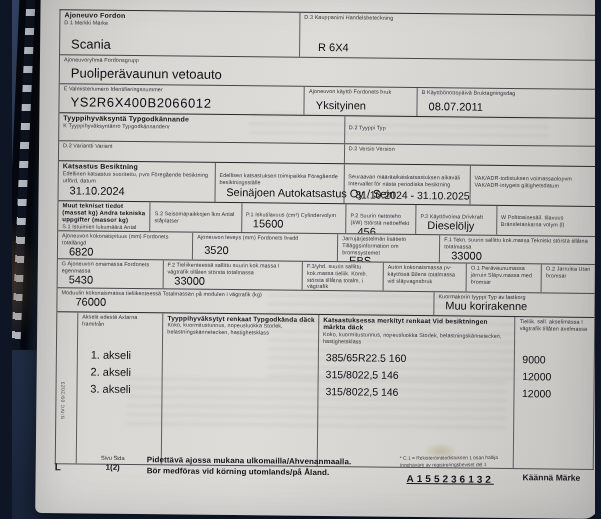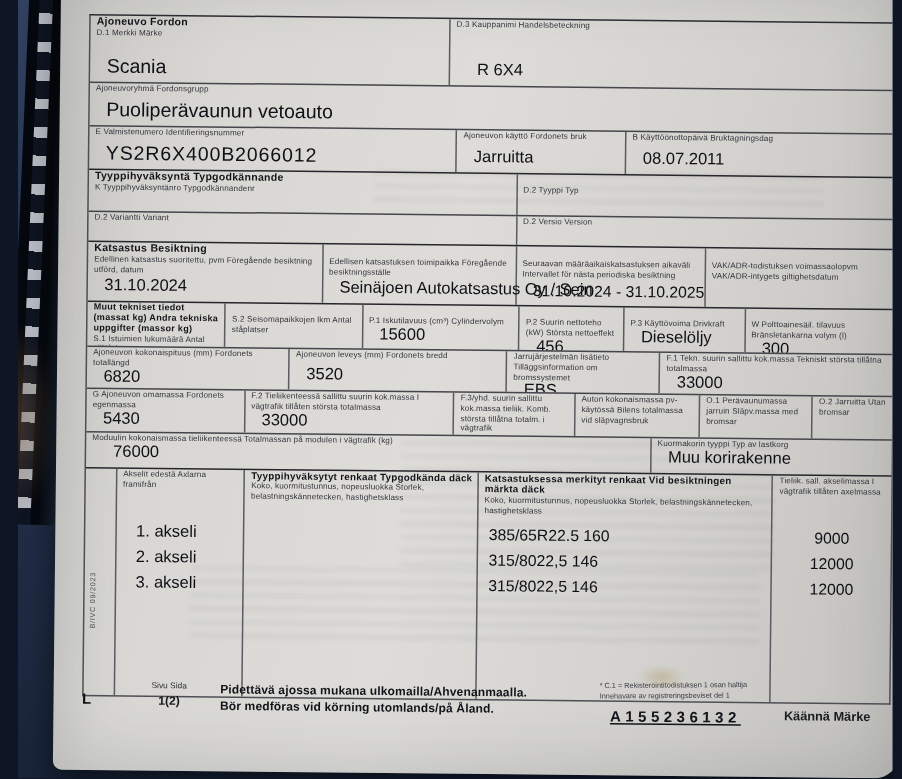--- a/index.html
+++ b/index.html
@@ -31,21 +31,21 @@
   .sec{font-size:7px;font-weight:bold;color:#141419;letter-spacing:.2px;line-height:1.15;}
   .val{font-size:11px;color:#0f0f15;line-height:1.05;padding:0 0 2px 7px;white-space:nowrap;}
   .val.lg{font-size:13px;}
   .val.ovf{overflow:visible;position:relative;z-index:2;}
   .cell.novf{overflow:visible;}
   
   .tcell{display:block;position:relative;}
   .tvals{position:absolute;top:34px;left:0;right:0;}
   .axl{font-size:11px;line-height:17px;padding-left:13px;color:#0f0f15;white-space:nowrap;}
   .tline{font-size:10.5px;line-height:17px;padding-left:7px;color:#0f0f15;white-space:nowrap;}
-  .tline.r{text-align:center;padding-right:7px;}
+  .tline.r{text-align:left;padding-right:7px;}
   .vert-code{position:absolute;left:24px;top:400px;font-size:4.8px;color:#4c4c54;
     writing-mode:vertical-rl;transform:rotate(180deg);letter-spacing:.5px;}
   
   .footer{position:absolute;left:19px;top:472px;width:537px;height:50px;}
   .l-mark{position:absolute;left:0px;top:8px;font-size:10px;font-weight:bold;color:#101016;}
   .page{position:absolute;left:40px;top:1px;width:36px;text-align:center;}
   .page .pl{font-size:5.6px;color:#2c2c33;}
   .page .pv{font-size:8px;color:#16161c;margin-top:2px;font-weight:bold;}
   .notes{position:absolute;left:92px;top:0px;font-size:8px;font-weight:bold;color:#121218;line-height:1.4;letter-spacing:.1px;}
   .footnote{position:absolute;left:345px;top:-2px;font-size:4.9px;color:#3a3a42;line-height:1.35;transform:rotate(-1deg);}
@@ -96,21 +96,21 @@
         </div>
       </div>
 
       <div class="row" style="height:28px">
         <div class="cell" style="width:45.5%">
           <div class="lbl">E Valmistenumero Identifieringsnummer</div>
           <div class="val lg" style="letter-spacing:.6px">YS2R6X400B2066012</div>
         </div>
         <div class="cell" style="width:21%">
           <div class="lbl">Ajoneuvon käyttö Fordonets bruk</div>
-          <div class="val">Jarruitta</div>
+          <div class="val">Yksityinen</div>
         </div>
         <div class="cell" style="width:33.5%">
           <div class="lbl">B Käyttöönottopäivä Bruktagningsdag</div>
           <div class="val">08.07.2011</div>
         </div>
       </div>
 
       <div class="row heavy" style="height:27px">
         <div class="cell topd" style="width:53%">
           <div class="sec">Tyyppihyväksyntä Typgodkännande</div>
@@ -175,21 +175,20 @@
         <div class="cell" style="width:13%">
           <div class="lbl" style="padding-top:7px">P.2 Suurin nettoteho (kW) Största nettoeffekt</div>
           <div class="val">456</div>
         </div>
         <div class="cell" style="width:15%">
           <div class="lbl" style="padding-top:7px">P.3 Käyttövoima Drivkraft</div>
           <div class="val">Dieselöljy</div>
         </div>
         <div class="cell" style="width:18.5%">
           <div class="lbl" style="padding-top:7px">W Polttoainesäil. tilavuus Bränsletankarna volym (l)</div>
-          <div class="val">300</div>
         </div>
       </div>
 
       <div class="row" style="height:27px">
         <div class="cell" style="width:25%">
           <div class="lbl">Ajoneuvon kokonaispituus (mm) Fordonets totallängd</div>
           <div class="val">6820</div>
         </div>
         <div class="cell" style="width:27%">
           <div class="lbl">Ajoneuvon leveys (mm) Fordonets bredd</div>

